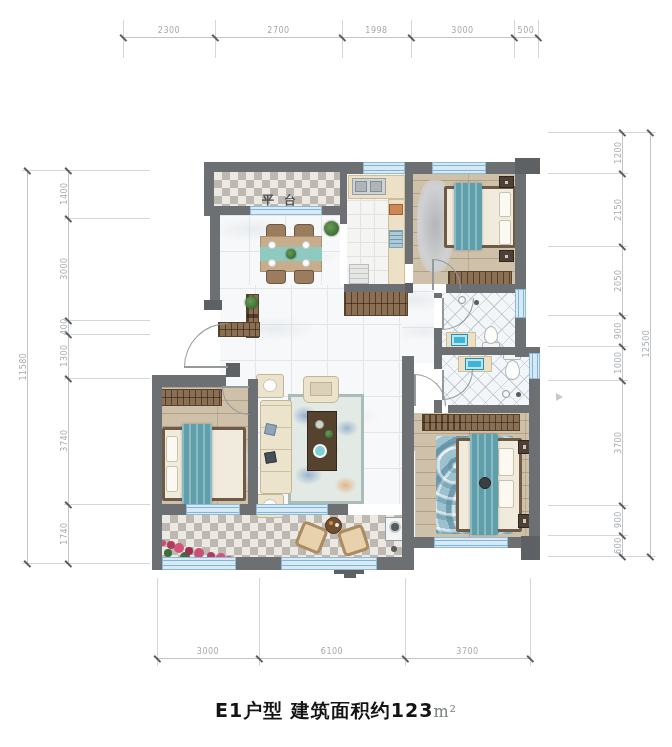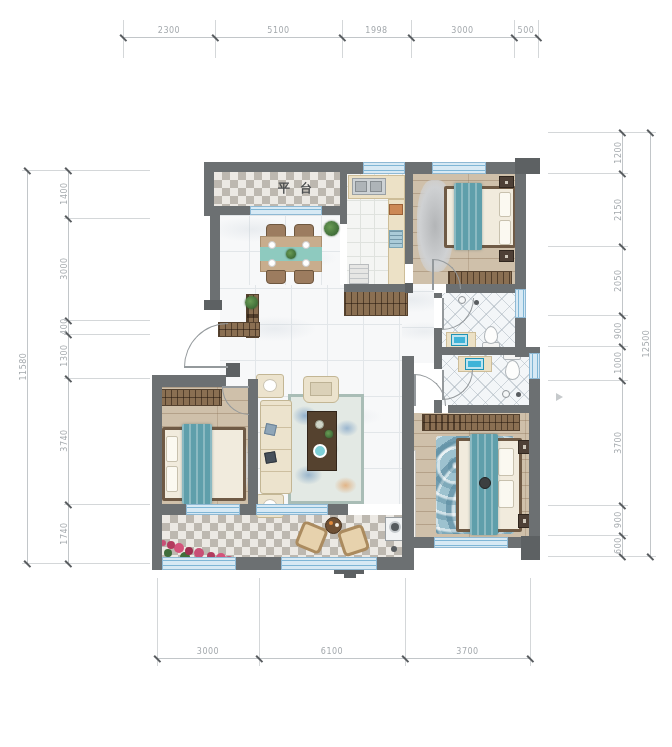--- a/index.html
+++ b/index.html
@@ -248,38 +248,39 @@
   <div class="leaf" style="left:442px;top:298px;width:2px;height:31px;"></div>
   <div class="arc" style="left:442px;top:370px;width:31px;height:30px;border-bottom:1px solid #94999c;border-right:1px solid #94999c;border-bottom-right-radius:100%;"></div>
   <div class="leaf" style="left:442px;top:370px;width:2px;height:30px;"></div>
   <div class="arc" style="left:414px;top:374px;width:32px;height:32px;border-top:1px solid #94999c;border-right:1px solid #94999c;border-top-right-radius:100%;"></div>
   <div class="leaf" style="left:414px;top:374px;width:2px;height:32px;"></div>
   <div class="arc" style="left:222px;top:387px;width:27px;height:28px;border-bottom:1px solid #94999c;border-left:1px solid #94999c;border-bottom-left-radius:100%;"></div>
   <div class="leaf" style="left:222px;top:386px;width:27px;height:2px;"></div>
 
   <div style="position:absolute;left:556px;top:393px;width:0;height:0;border-top:4px solid transparent;border-bottom:4px solid transparent;border-left:7px solid #c6cacc;z-index:7;"></div>
 
-  <div id="platform-label" style="left:262px;top:180px;margin-left:16px;">平台</div>
+  <div id="platform-label" style="left:262px;top:192px;">平台</div>
+  <div id="title"><span>E1户型 建筑面积约123</span><span class="unit">m²</span></div>
 
   <div id="dims">
       <div class="dimline" style="left: 123px; top: 37px; width: 415px; height: 1px;"></div>
       <div class="extline" style="left: 123px; top: 20px; width: 1px; height: 38px;"></div>
       <div class="tick" style="left: 119px; top: 36.5px;"></div>
       <div class="extline" style="left: 215px; top: 20px; width: 1px; height: 38px;"></div>
       <div class="tick" style="left: 211px; top: 36.5px;"></div>
       <div class="extline" style="left: 342px; top: 20px; width: 1px; height: 38px;"></div>
       <div class="tick" style="left: 338px; top: 36.5px;"></div>
       <div class="extline" style="left: 411px; top: 20px; width: 1px; height: 38px;"></div>
       <div class="tick" style="left: 407px; top: 36.5px;"></div>
       <div class="extline" style="left: 514px; top: 20px; width: 1px; height: 38px;"></div>
       <div class="tick" style="left: 510px; top: 36.5px;"></div>
       <div class="extline" style="left: 538px; top: 20px; width: 1px; height: 38px;"></div>
       <div class="tick" style="left: 534px; top: 36.5px;"></div>
       <div class="dimlabel" style="left: 149px; top: 26px; width: 40px;">2300</div>
-      <div class="dimlabel" style="left: 258.5px; top: 26px; width: 40px;">5100</div>
+      <div class="dimlabel" style="left: 258.5px; top: 26px; width: 40px;">2700</div>
       <div class="dimlabel" style="left: 356.5px; top: 26px; width: 40px;">1998</div>
       <div class="dimlabel" style="left: 442.5px; top: 26px; width: 40px;">3000</div>
       <div class="dimlabel" style="left: 506px; top: 26px; width: 40px;">500</div>
       <div class="dimline" style="left: 157px; top: 658px; width: 373px; height: 1px;"></div>
       <div class="extline" style="left: 157px; top: 578px; width: 1px; height: 88px;"></div>
       <div class="tick" style="left: 153px; top: 657.5px;"></div>
       <div class="extline" style="left: 259px; top: 578px; width: 1px; height: 88px;"></div>
       <div class="tick" style="left: 255px; top: 657.5px;"></div>
       <div class="extline" style="left: 405px; top: 578px; width: 1px; height: 88px;"></div>
       <div class="tick" style="left: 401px; top: 657.5px;"></div>

